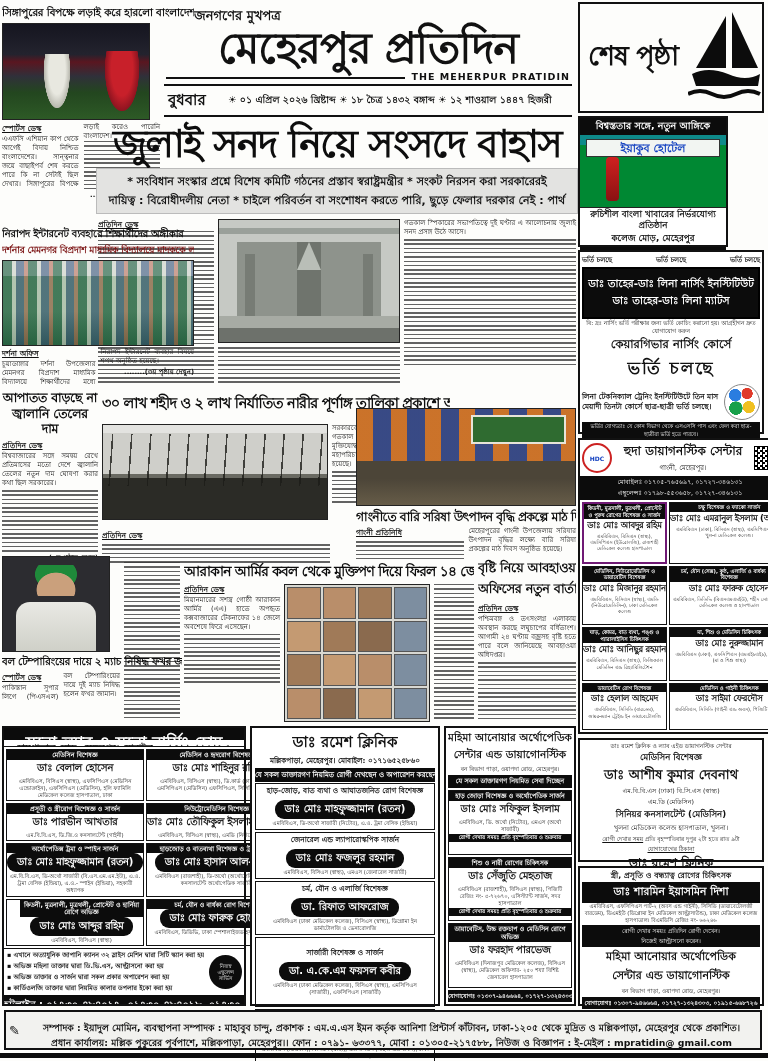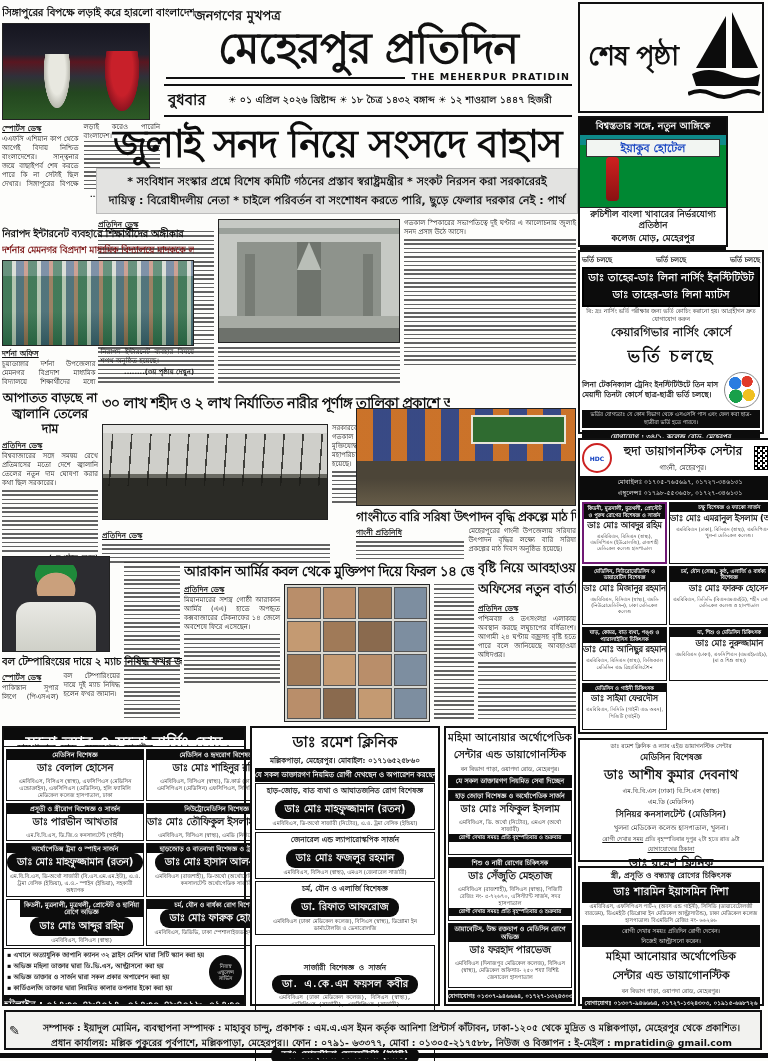--- a/index.html
+++ b/index.html
@@ -291,21 +291,21 @@
     <div style="border:1px solid #111;margin-top:2px;padding:1px;">
       <div class="ctr b nowrap" style="font-size:7.3px;">জেনারেল এন্ড ল্যাপারোস্কপিক সার্জন</div>
       <div class="ctr nowrap"><span class="pill b" style="font-size:10px;">ডাঃ মোঃ ফজলুর রহমান</span></div>
       <div class="cred">এমবিবিএস, বিসিএস (স্বাস্থ্য), এমএস (জেনারেল সার্জারী)</div>
     </div>
     <div style="border:1px solid #111;margin-top:2px;padding:1px;">
       <div class="ctr b nowrap" style="font-size:7.3px;">চর্ম, যৌন ও এলার্জি বিশেষজ্ঞ</div>
       <div class="ctr nowrap"><span class="pill b" style="font-size:10px;">ডা. রিফাত আফরোজ</span></div>
       <div class="cred">এমবিবিএস (ঢাকা মেডিকেল কলেজ), বিসিএস (স্বাস্থ্য), ডিপ্লোমা ইন ডার্মাটোলজি ও ভেনারোলজি</div>
     </div>
-    <div style="border:1px solid #111;margin-top:10px;padding:16px;font-family:Liberation Mono, monospace;">
+    <div style="border:1px solid #111;margin-top:2px;padding:9px;">
       <div class="ctr b nowrap" style="font-size:7.3px;">সার্জারী বিশেষজ্ঞ ও সার্জন</div>
       <div class="ctr nowrap"><span class="pill b" style="font-size:10px;">ডা. এ.কে.এম ফয়সল কবীর</span></div>
       <div class="cred">এমবিবিএস (ঢাকা মেডিকেল কলেজ), বিসিএস (স্বাস্থ্য), এমসিপিএস (সার্জারী), এফসিপিএস (সার্জারী)</div>
     </div>
     <div style="border:1px solid #111;margin-top:2px;padding:1px;">
       <div class="ctr b nowrap" style="font-size:7.3px;">প্রসূতী ও স্ত্রী রোগ বিশেষজ্ঞ ও সার্জন</div>
       <div class="ctr nowrap"><span class="pill b" style="font-size:10px;">ডাঃ মোহসীনা ফেরদৌসী (মিষ্টি)</span></div>
       <div class="cred">এমবিবিএস (ডিএমসি), বিসিএস (স্বাস্থ্য), এমসিপিএস (গাইনী এন্ড অবস), ঢাকা মেডিকেল কলেজ হাসপাতাল, ঢাকা</div>
     </div>
   </div>
@@ -334,21 +334,21 @@
     </div>
     <div class="barB nowrap" style="font-size:5.8px;padding:1px 0;margin-top:2px;">যোগাযোগঃ ০১৩০৭-৯৪৬৬৬৪, ০১৭২৭-১৩২৪৩০৩, ০১৯১৫-৬৬৮৭২৬</div>
   </div>
 
   <div class="abs adbox" style="left:578px;top:250px;width:186px;height:184px;padding:2px;">
     <div style="display:flex;justify-content:space-between;">
       <span class="b" style="font-size:6.8px;">ভর্তি চলছে</span>
       <span class="b" style="font-size:6.8px;">ভর্তি চলছে</span>
       <span class="b" style="font-size:6.8px;">ভর্তি চলছে</span>
     </div>
-    <div class="barB" style="padding:1px 1px;margin-top:1px;border:2px solid #000;">
+    <div class="barB" style="padding:7px 1px;margin-top:1px;border:2px solid #000;">
       <div class="nowrap" style="font-size:10.3px;">ডাঃ তাহের-ডাঃ লিনা নার্সিং ইনস্টিটিউট</div>
       <div class="nowrap" style="font-size:10.3px;">ডাঃ তাহের-ডাঃ লিনা ম্যাটস</div>
     </div>
     <div class="ctr" style="font-size:5.8px;line-height:1.3;margin-top:1px;">বি: দ্রঃ নার্সিং ভর্তি পরীক্ষার জন্য ভর্তি কোচিং করানো হয়। আগ্রহীগন দ্রুত যোগাযোগ করুন</div>
     <div class="ctr b nowrap" style="font-size:11.5px;margin-top:1px;">কেয়ারগিভার নার্সিং কোর্সে</div>
     <div class="ctr b nowrap" style="font-size:17px;letter-spacing:2px;">ভর্তি চলছে</div>
     <div style="display:flex;gap:3px;align-items:center;margin-top:1px;">
       <div class="b" style="font-size:7.3px;line-height:1.35;flex:1;">লিনা টেকনিক্যাল ট্রেনিং ইনস্টিটিউটে তিন মাস মেয়াদী তিনটা কোর্সে ছাত্র-ছাত্রী ভর্তি চলছে।</div>
       <div class="linalogo" style="width:34px;height:34px;"></div>
     </div>
@@ -393,20 +393,25 @@
       </div>
       <div style="border:1px solid #111;">
         <div class="spec" style="font-size:5.2px;">ঘাড়, কোমর, বাত ব্যথা, পঙ্গু ও প্যারালাইসিস চিকিৎসক</div>
         <div class="dname nowrap" style="font-size:8.6px;">ডাঃ মোঃ আনিছুর রহমান</div>
         <div class="cred" style="font-size:4.8px;">এমবিবিএস, বিসিএস (স্বাস্থ্য), ফিজিক্যাল মেডিসিন এন্ড রিহ্যাবিলিটেশন</div>
       </div>
       <div style="border:1px solid #111;">
         <div class="spec" style="font-size:5.2px;">মা, শিশু ও মেডিসিন চিকিৎসক</div>
         <div class="dname nowrap" style="font-size:8.6px;">ডাঃ মোঃ নুরুজ্জামান</div>
         <div class="cred" style="font-size:4.8px;">এমবিবিএস (ঢাকা), এফসিপিএস (এমএইচএইচ), সিসিডি (মা ও শিশু স্বাস্থ্য)</div>
+      </div>
+      <div style="border:1px solid #111;">
+        <div class="spec" style="font-size:5.2px;">ডায়াবেটিস রোগ বিশেষজ্ঞ</div>
+        <div class="dname nowrap" style="font-size:8.6px;">ডাঃ হেলাল আহমেদ</div>
+        <div class="cred" style="font-size:4.8px;">এমবিবিএস, সিসিডি (বারডেম), আয়রনম্যান ট্রেইন্ড ইন ডায়াবেটোলজি</div>
       </div>
       <div style="border:1px solid #111;">
         <div class="spec" style="font-size:5.2px;">মেডিসিন ও গাইনী চিকিৎসক</div>
         <div class="dname nowrap" style="font-size:8.6px;">ডাঃ সাইমা ফেরদৌস</div>
         <div class="cred" style="font-size:4.8px;">এমবিবিএস, সিসিডি (গাইনী এন্ড অবস), পিজিটি (গাইনী)</div>
       </div>
     </div>
   </div>
 
   <div class="abs adbox ctr" style="left:578px;top:738px;width:186px;height:124px;padding:1px 2px;">

